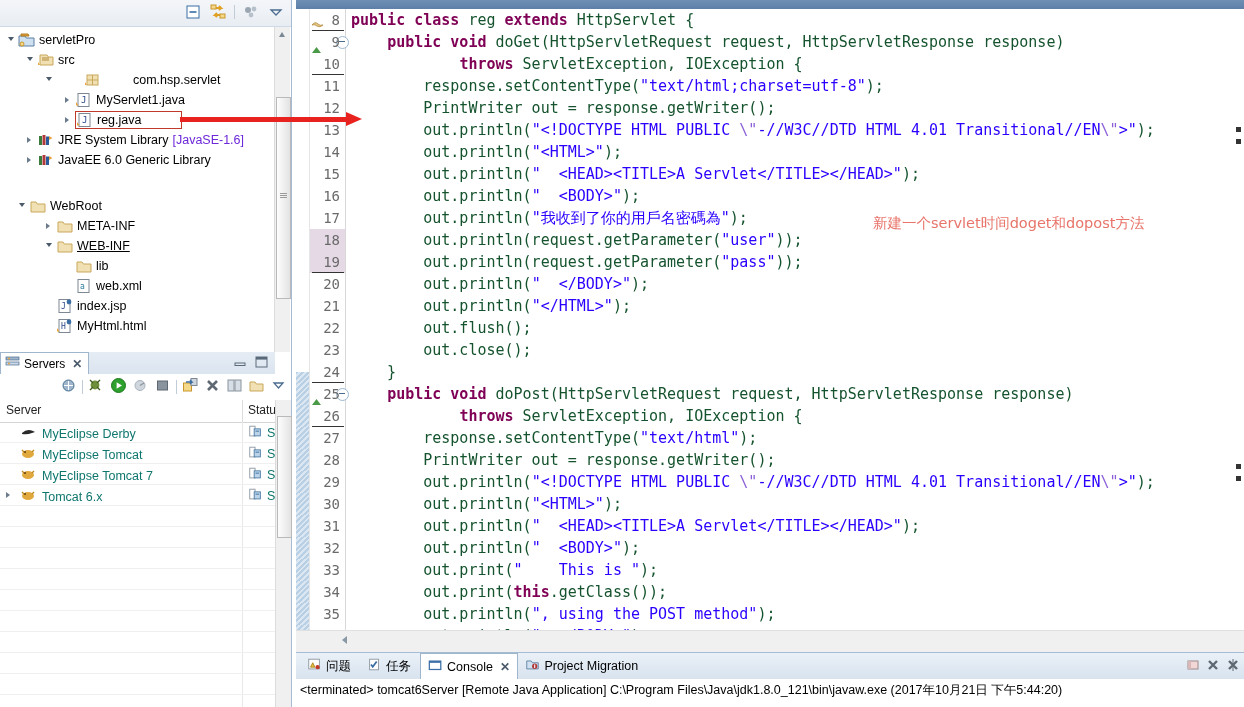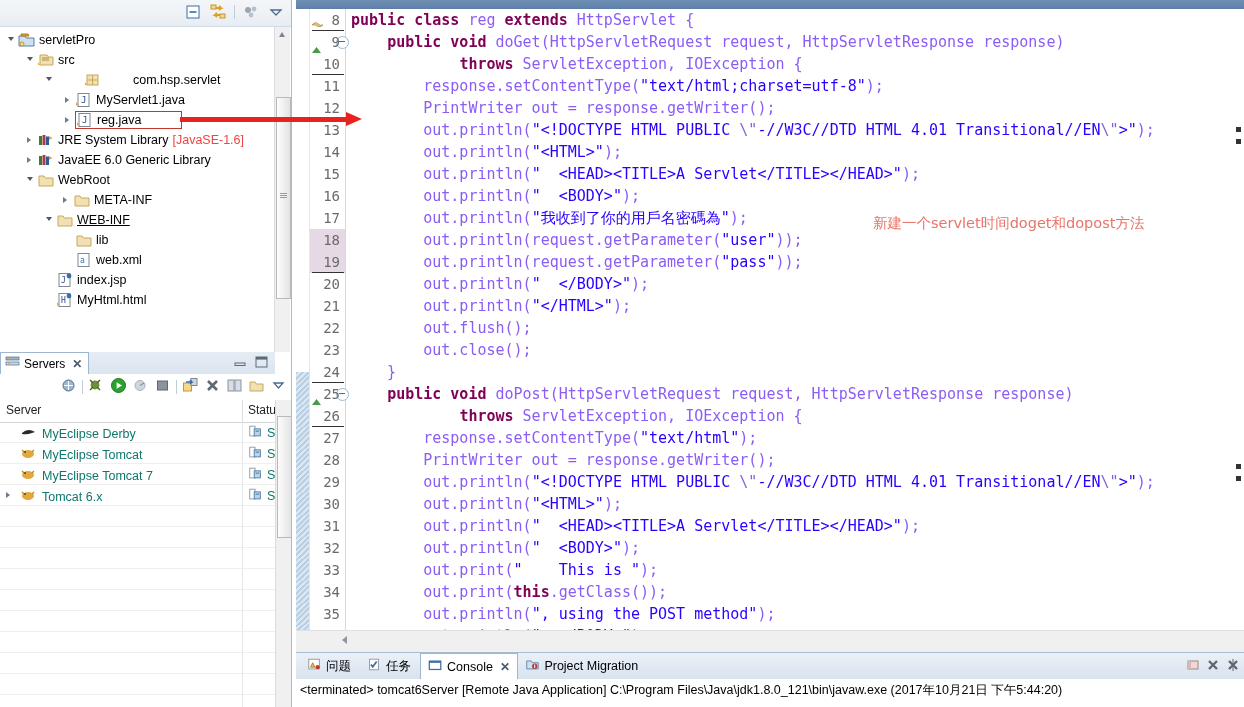--- a/index.html
+++ b/index.html
@@ -46,21 +46,21 @@
     height: 20px; display: flex; align-items: center;
     font-size: 12.5px; color: #000; white-space: nowrap;
     position: relative;
   }
   .tw { display:inline-block; width:12px; height:20px; flex:none; position:relative;}
   .arrow-c, .arrow-e { position:absolute; top:7px; left:2px; width:0;height:0;}
   .arrow-c { border-left:4px solid #6b7b8c; border-top:3.5px solid transparent; border-bottom:3.5px solid transparent;}
   .arrow-e { border-top:4px solid #4a5a6b; border-left:3.5px solid transparent; border-right:3.5px solid transparent;}
   .ticon { width:17px; height:16px; margin-right:4px; flex:none; }
   .tlabel { line-height:16px; }
-  .tsub { color:#ef4444; margin-left:4px; }
+  .tsub { color:#6d28d9; margin-left:4px; }
   .sel-box {
     border: 1px solid #c0392b;
     background:#ffffff;
     padding: 0 40px 0 0;
   }
 
   
   #exp-scroll {
     position:absolute; right:1px; top:27px; width:15px; bottom:1px;
     background:#f0f0f0; border-left:1px solid #dcdcdc;
@@ -163,21 +163,21 @@
     background:#e6d9e6;
   }
   .chg-bar { position:absolute; left:0; width:13px; top:0; height:22px; }
   .chg-blue {
     background:repeating-linear-gradient(135deg,#b9cfe4 0 2px,#dbe8f3 2px 4px);
   }
   .sep-line { position:absolute; left:16px; width:32px; height:1.5px; background:#333; }
   .kw { color:#7f0055; font-weight:bold; }
   .str { color:#2a00ff; }
   .esc { color:#8a5fd8; }
-  .plain { color:#8b5cf6; }
+  .plain { color:#14532d; }
   .fold {
     position:absolute; left:40px; top:5px; width:11px; height:11px;
     border:1px solid #9db8d2; border-radius:50%; background:#fff;
   }
   .fold:after{content:"";position:absolute;left:2px;top:4px;width:6px;height:1px;background:#4a6c8e;}
 
   #code-hscroll {
     position:absolute; left:0; right:0; bottom:0; height:21px;
     background:#f0f0f0; border-top:1px solid #e0e0e0;
   }
@@ -340,30 +340,30 @@
               <span class="arrow-c"></span>
             </span>
             <span class="ticon"><svg width="17" height="16" viewBox="0 0 17 16">
                 <rect x="2" y="4" width="3" height="9" fill="#3a7a3a"></rect>
                 <rect x="5.5" y="3" width="3" height="10" fill="#b03a3a"></rect>
                 <rect x="9" y="4.5" width="3" height="8.5" fill="#2a5a9a"></rect>
                 <path d="M12 4 l3.5 2 l-3.5 2z" fill="#e8a33d"></path>
               </svg></span>
             <span class="tlabel">JavaEE 6.0 Generic Library</span>
           </div>
-          <div class="trow" style="padding-left: 25px;">
+          <div class="trow" style="padding-left: 17px; margin-top: 26px;">
             <span class="tw">
               <span class="arrow-e"></span>
             </span>
             <span class="ticon"><svg width="17" height="16" viewBox="0 0 17 16">
                 <path d="M2 4h5l1.4 2H16v8H2z" fill="#f0e0b4" stroke="#c9a85a"></path>
               </svg></span>
             <span class="tlabel">WebRoot</span>
           </div>
-          <div class="trow" style="padding-left: 61px;">
+          <div class="trow" style="padding-left: 44px;">
             <span class="tw">
               <span class="arrow-c"></span>
             </span>
             <span class="ticon"><svg width="17" height="16" viewBox="0 0 17 16">
                 <path d="M2 4h5l1.4 2H16v8H2z" fill="#f0e0b4" stroke="#c9a85a"></path>
               </svg></span>
             <span class="tlabel">META-INF</span>
           </div>
           <div class="trow" style="padding-left: 44px; text-decoration: underline;">
             <span class="tw">

